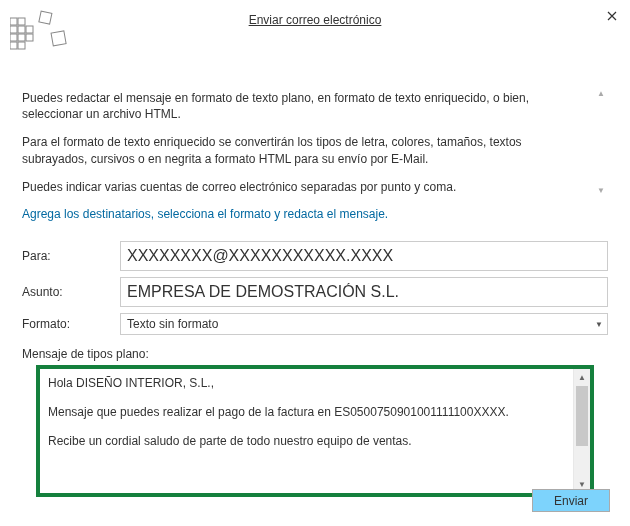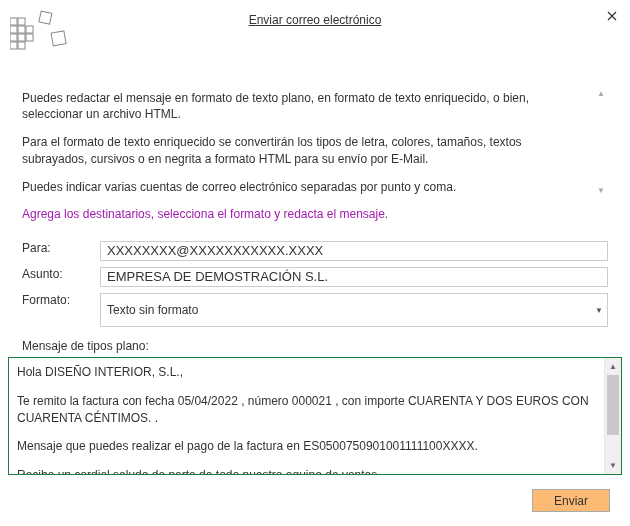--- a/index.html
+++ b/index.html
@@ -72,74 +72,75 @@
       align-items: center;
     }
     .scroll-arrow {
       font-size: 8px;
       color: #aaa;
       cursor: pointer;
       line-height: 1;
     }
     .instruction {
       margin: 12px 22px 20px 22px;
-      color: #a21caf;
+      color: #0369a1;
     }
     .form-area {
       margin: 0 22px;
     }
     .form-row {
       display: flex;
-      align-items: flex-start;
+      align-items: center;
       margin-bottom: 6px;
+      gap: 20px;
     }
     .form-label {
       width: 78px;
       color: #333;
       font-size: 12px;
     }
     .form-input {
       flex: 1;
-      height: 20px;
+      height: 30px;
       border: 1px solid #ccc;
       padding: 0 6px;
       font-family: inherit;
-      font-size: 13px;
+      font-size: 16px;
       color: #333;
       background: #fff;
     }
     .form-select {
       flex: 1;
       height: 22px;
       border: 1px solid #ccc;
       font-family: inherit;
       font-size: 12px;
       position: relative;
       background: #fff;
       display: flex;
       align-items: center;
-      padding: 16px 6px;
+      padding: 4px 6px;
       cursor: pointer;
     }
     .select-arrow {
       position: absolute;
       right: 4px;
       top: 50%;
       transform: translateY(-50%);
       font-size: 8px;
       color: #555;
     }
     .message-label {
       margin: 12px 22px 4px 22px;
       color: #333;
     }
     .message-container {
-      margin: 0 8px;
-      border: 1px solid #15803d;
-      height: 118px;
+      margin: 0 36px;
+      border: 4px solid #15803d;
+      height: 132px;
       display: flex;
       background: #fff;
     }
     .message-body {
       flex: 1;
       padding: 6px 8px;
       line-height: 1.4;
       overflow: hidden;
       color: #333;
       font-size: 12px;
@@ -182,21 +183,21 @@
       position: absolute;
       bottom: 14px;
       right: 20px;
       display: flex;
       gap: 8px;
     }
     .dlg-button {
       min-width: 78px;
       height: 23px;
       border: 1px solid #aaa;
-      background: #fdba74;
+      background: #7dd3fc;
       font-family: inherit;
       font-size: 12px;
       color: #333;
       cursor: pointer;
       padding: 0 14px;
     }
   </style>
 </head>
 <body>
 
@@ -256,21 +257,20 @@
       <span class="select-arrow">▼</span>
     </div>
   </div>
 </div>
 
 <div class="message-label">Mensaje de tipos plano:</div>
 
 <div class="message-container">
   <div class="message-body">
     <p>Hola DISEÑO INTERIOR, S.L.,</p>
-    <p>Te remito la factura con fecha 05/04/2022 , número 000021 , con importe CUARENTA Y DOS EUROS CON CUARENTA CÉNTIMOS. .</p>
     <p>Mensaje que puedes realizar el pago de la factura en ES0500750901001111100XXXX.</p>
     <p>Recibe un cordial saludo de parte de todo nuestro equipo de ventas.</p>
   </div>
   <div class="msg-scrollbar">
     <div class="msg-scroll-btn">▲</div>
     <div class="msg-scroll-track">
       <div class="msg-scroll-thumb"></div>
     </div>
     <div class="msg-scroll-btn">▼</div>
   </div>

